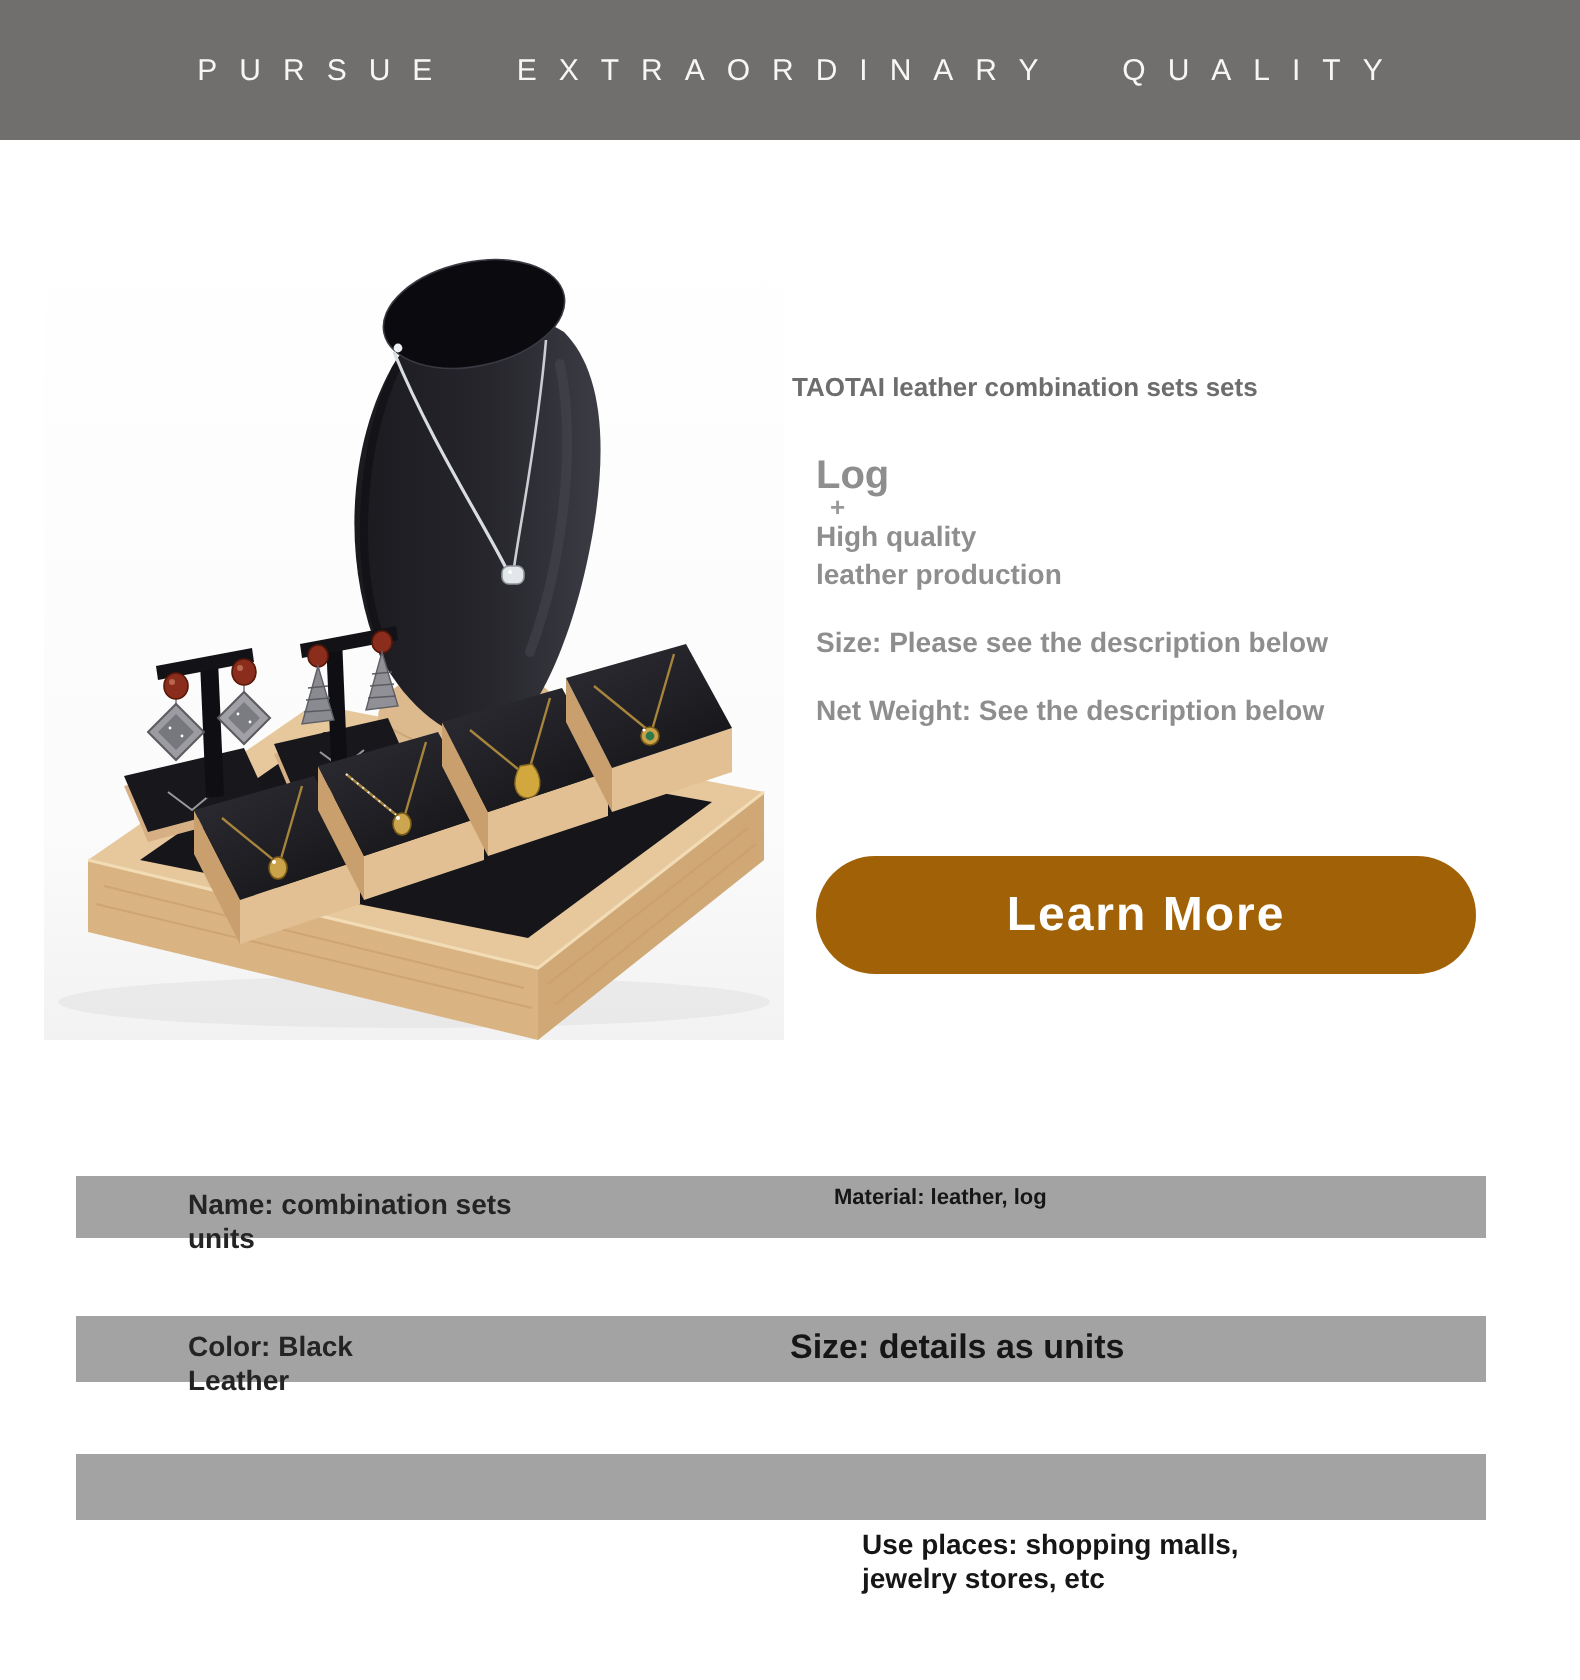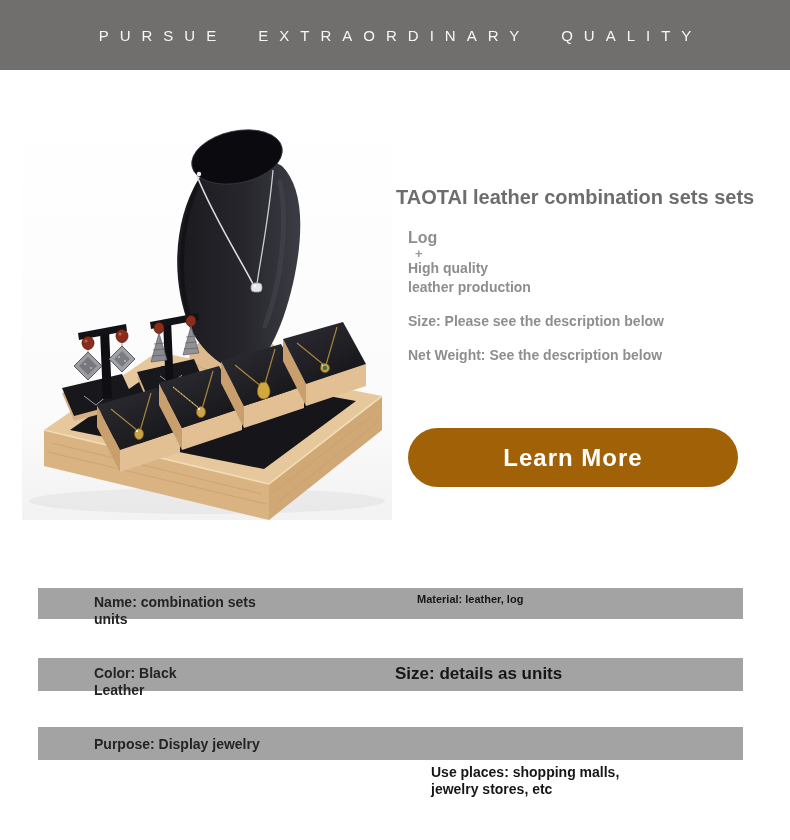--- a/index.html
+++ b/index.html
@@ -5,24 +5,24 @@
   html,body{margin:0;padding:0;background:#fff;}
   .page{position:relative;width:790px;height:840px;background:#ffffff;overflow:hidden;
         font-family:"Liberation Sans",sans-serif;}
   
   .banner{position:absolute;left:0;top:0;width:790px;height:70px;background:#716f6e;
           display:flex;align-items:center;justify-content:center;text-align:center;}
   .banner .slogan{color:#f7f6f5;font-size:15px;font-weight:400;letter-spacing:11px;
           word-spacing:16px;padding-left:11px;white-space:nowrap;}
   
   .photo{position:absolute;left:22px;top:100px;width:370px;height:420px;}
-  .title{position:absolute;left:396px;top:186px;margin:0;font-size:20px;font-weight:700;
+  .title{position:absolute;left:396px;top:186px;margin:0;font-size:13px;font-weight:700;
          color:#6d6d6d;white-space:nowrap;}
   .features{position:absolute;left:408px;top:228px;width:262px;color:#8e8e8e;font-weight:700;}
-  .f-log{font-size:16px;line-height:20px;}
+  .f-log{font-size:20px;line-height:20px;}
   .f-plus{font-size:13px;line-height:11px;margin-left:7px;color:#9a9a9a;}
   .f-line{font-size:14px;line-height:19px;}
   .f-wrap{max-width:258px;margin-top:15px;}
   .cta{position:absolute;left:408px;top:428px;width:330px;height:59px;border:none;
        border-radius:30px;background:#a16207;color:#ffffff;font-size:24px;font-weight:700;
        letter-spacing:1px;font-family:"Liberation Sans",sans-serif;cursor:pointer;}
   
   .bar{position:absolute;left:38px;width:705px;background:#a3a3a3;}
   .bar-1{top:588px;height:31px;}
   .bar-2{top:658px;height:33px;}
@@ -187,18 +187,17 @@
   <section>
     <div class="bar bar-1">
       <span class="label">Name: combination sets units</span>
       <span class="value">Material: leather, log</span>
     </div>
     <div class="bar bar-2">
       <span class="label">Color: Black Leather</span>
       <span class="value">Size: details as units</span>
     </div>
     <div class="bar bar-3">
-      <span class="label">Purpose: Display jewelry</span>
       <span class="value">Use places: shopping malls, jewelry stores, etc</span>
     </div>
   </section>
 
 </div>
 
 </body></html>

